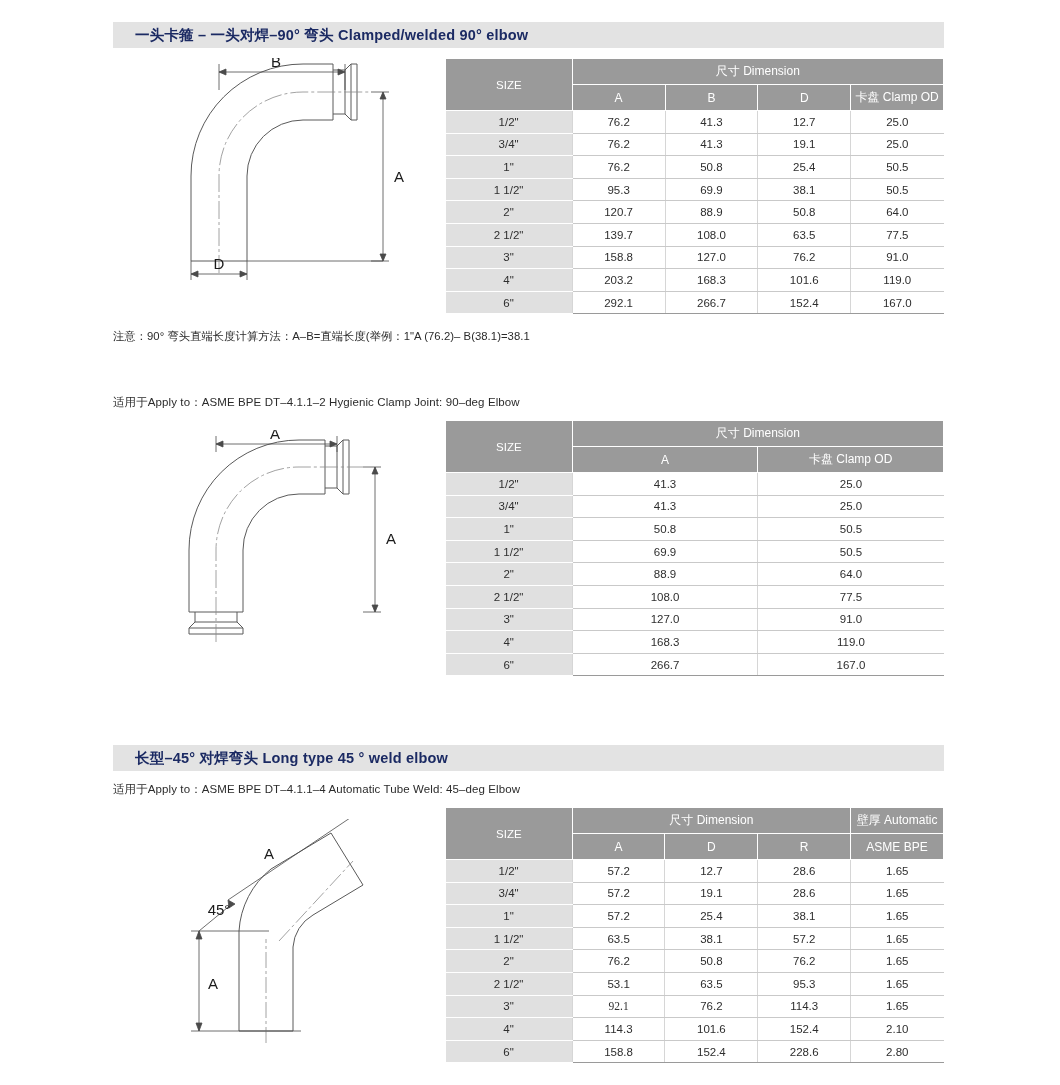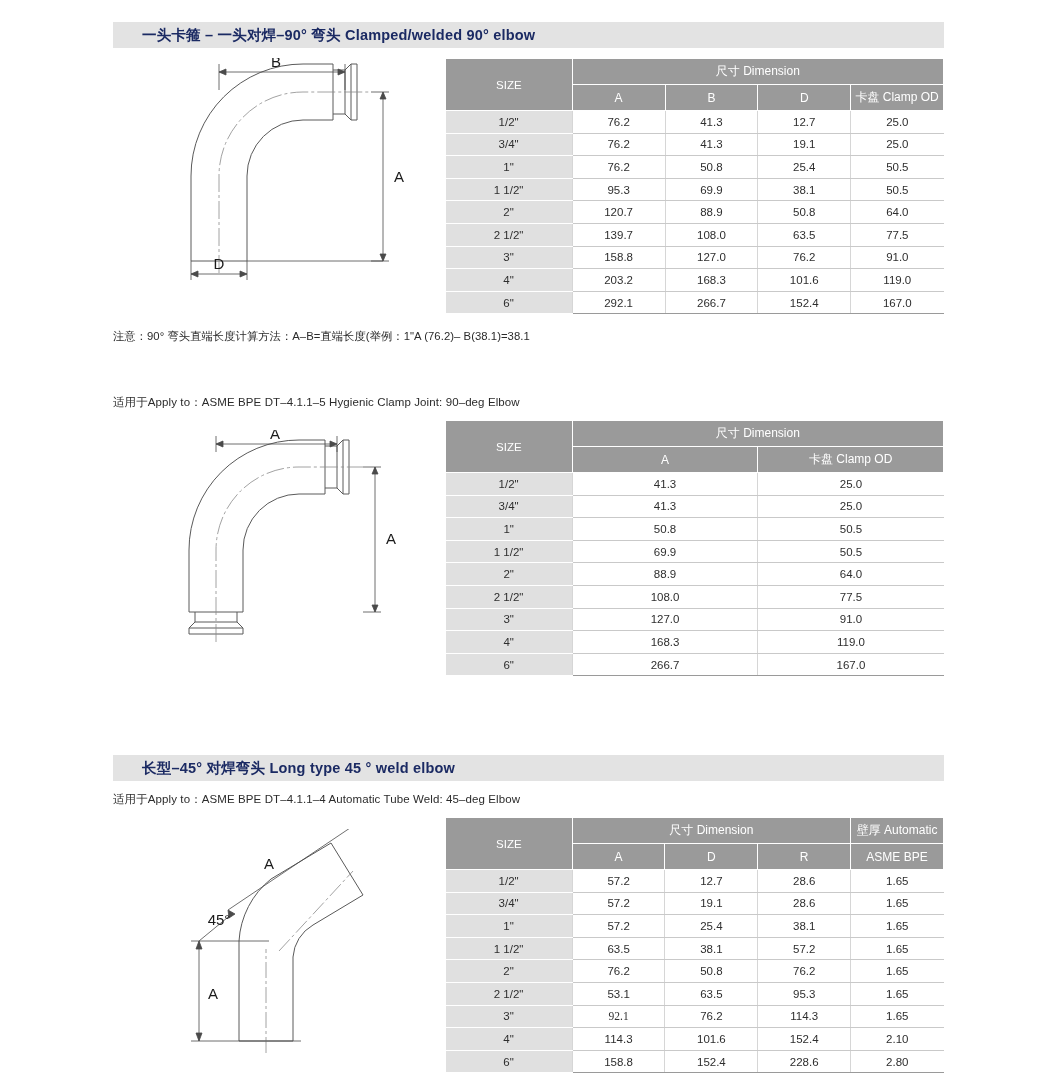--- a/index.html
+++ b/index.html
@@ -13,27 +13,27 @@
     width: 1060px;
     height: 1085px;
     background: #ffffff;
     overflow: hidden;
   }
 
   
   .section { position: absolute; left: 113px; width: 831px; }
   #section-1 { top: 22px; }
   #section-2 { top: 384px; }
-  #section-3 { top: 745px; margin-top: 10px; }
+  #section-3 { top: 745px; }
 
   .section-header {
     background: #e3e3e3;
     height: 26px;
     line-height: 26px;
-    padding-left: 29px;
+    padding-left: 22px;
     color: #1b2a63;
     font-size: 14.5px;
     font-weight: bold;
     white-space: nowrap;
     letter-spacing: 0.2px;
   }
   .section-header .hdr-cn { font-weight: bold; }
   .section-header .hdr-en { font-weight: bold; }
 
   .apply-line {
@@ -271,21 +271,21 @@
           </tbody>
       </table>
     </div>
 
     <div class="notice" style="left:0; top:307px;">
       <div>注意：90°  弯头直端长度计算方法：A–B=直端长度(举例：1"A (76.2)– B(38.1)=38.1</div>
     </div>
   </div>
 
   <div class="section" id="section-2">
-    <div class="apply-line">适用于Apply to：ASME BPE DT–4.1.1–5 Hygienic Clamp Joint: 90–deg Elbow</div>
+    <div class="apply-line">适用于Apply to：ASME BPE DT–4.1.1–2 Hygienic Clamp Joint: 90–deg Elbow</div>
 
     <div class="section-body" style="height:232px;">
 
       <div class="drawing" style="left:50px; top:10px;">
         <svg width="265" height="215" viewBox="0 0 265 215">
           <g fill="none" stroke="#5a5a5a" stroke-width="1">
 
             <path d="M 26,182 L 26,120 A 110,110 0 0 1 136,10 L 162,10"></path>
 
             <path d="M 80,182 L 80,120 A 56,56 0 0 1 136,64 L 162,64"></path>

